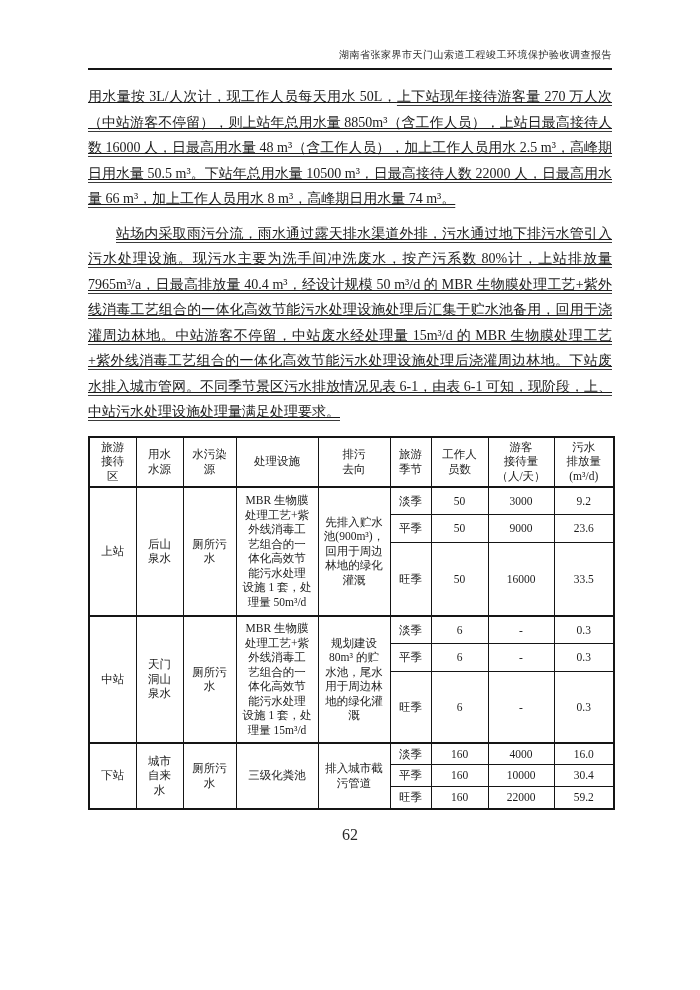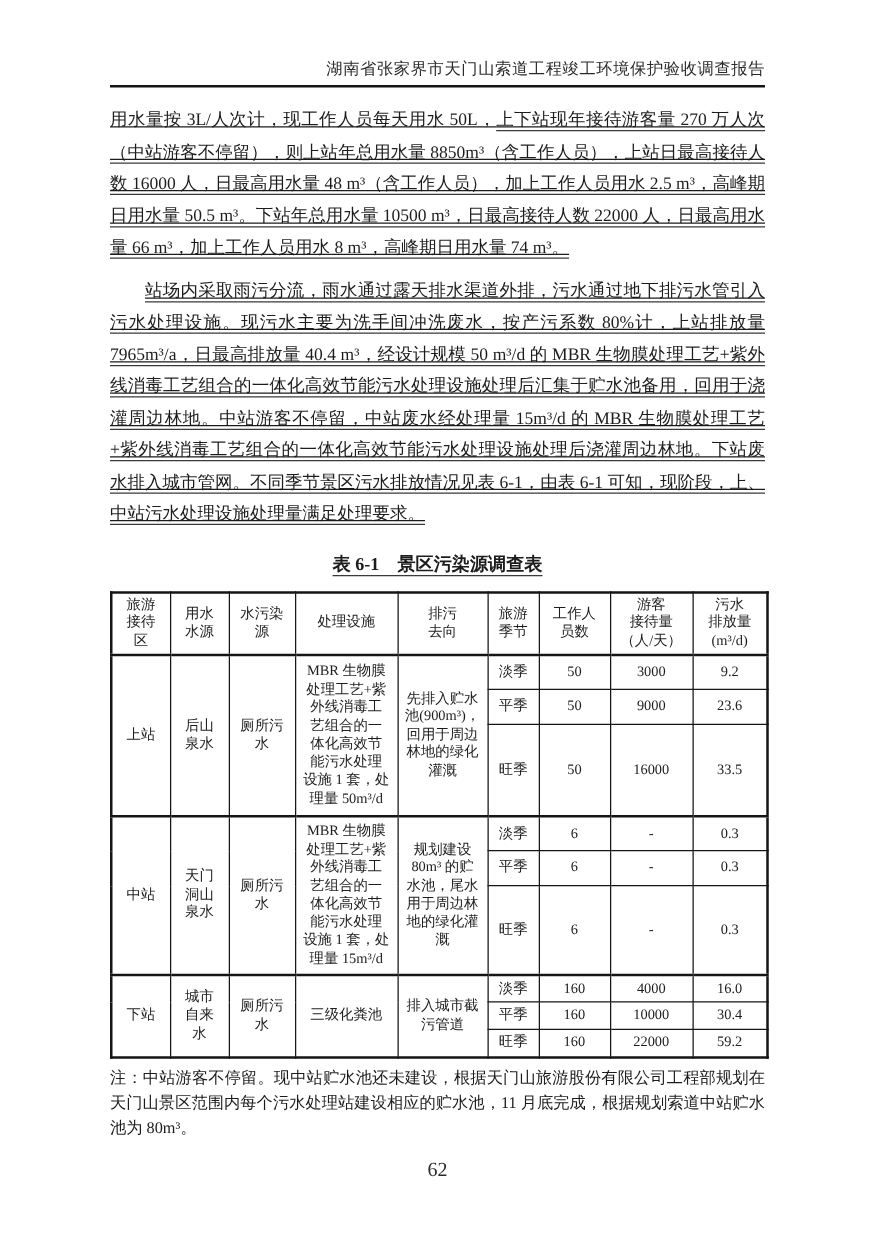--- a/index.html
+++ b/index.html
@@ -9,21 +9,21 @@
     margin: 0 auto;
     background: #ffffff;
     padding: 48px 88px 0 88px;
     font-family: "Liberation Serif", "DejaVu Serif", serif;
     color: #1c1c1c;
     position: relative;
     overflow: hidden;
   }
   .doc-header {
     text-align: right;
-    font-size: 13px;
+    font-size: 10px;
     line-height: 14px;
     color: #2a2a2a;
     padding-bottom: 6px;
     border-bottom: 2px solid #151515;
     letter-spacing: 0.5px;
   }
   .body-p {
     margin: 0;
     font-size: 14px;
     line-height: 25.5px;
@@ -89,21 +89,20 @@
 <div class="page">
 
   <div class="doc-header">
     <span>湖南省张家界市天门山索道工程竣工环境保护验收调查报告</span>
   </div>
 
   <p class="body-p p1"><span>用水量按 3L/人次计，现工作人员每天用水 50L，</span><span class="u">上下站现年接待游客量 270 万人次（中站游客不停留），则上站年总用水量 8850m³（含工作人员），上站日最高接待人数 16000 人，日最高用水量 48 m³（含工作人员），加上工作人员用水 2.5 m³，高峰期日用水量 50.5 m³。下站年总用水量 10500 m³，日最高接待人数 22000 人，日最高用水量 66 m³，加上工作人员用水 8 m³，高峰期日用水量 74 m³。</span></p>
 
   <p class="body-p p2"><span class="u">站场内采取雨污分流，雨水通过露天排水渠道外排，污水通过地下排污水管引入污水处理设施。现污水主要为洗手间冲洗废水，按产污系数 80%计，上站排放量 7965m³/a，日最高排放量 40.4 m³，经设计规模 50 m³/d 的 MBR 生物膜处理工艺+紫外线消毒工艺组合的一体化高效节能污水处理设施处理后汇集于贮水池备用，回用于浇灌周边林地。中站游客不停留，中站废水经处理量 15m³/d 的 MBR 生物膜处理工艺+紫外线消毒工艺组合的一体化高效节能污水处理设施处理后浇灌周边林地。下站废水排入城市管网。不同季节景区污水排放情况见表 6-1，由表 6-1 可知，现阶段，上、中站污水处理设施处理量满足处理要求。</span></p>
 
-  <div class="tbl-title"><span class="u">表 6-1　景区污染源调查表</span></div>
 
   <table class="tbl">
     <colgroup>
       <col style="width:47px">
         <col style="width:47px">
         <col style="width:53px">
       <col style="width:82px">
         <col style="width:72px">
         <col style="width:41px">
       <col style="width:57px">
@@ -235,17 +234,16 @@
       </tr>
       <tr class="h22">
         <td>旺季</td>
         <td>160</td>
         <td>22000</td>
         <td>59.2</td>
       </tr>
     </tbody>
   </table>
 
-  <p class="note">注：中站游客不停留。现中站贮水池还未建设，根据天门山旅游股份有限公司工程部规划在天门山景区范围内每个污水处理站建设相应的贮水池，11 月底完成，根据规划索道中站贮水池为 80m³。</p>
 
   <div class="page-number">62</div>
 
 </div>
 
 </body></html>

